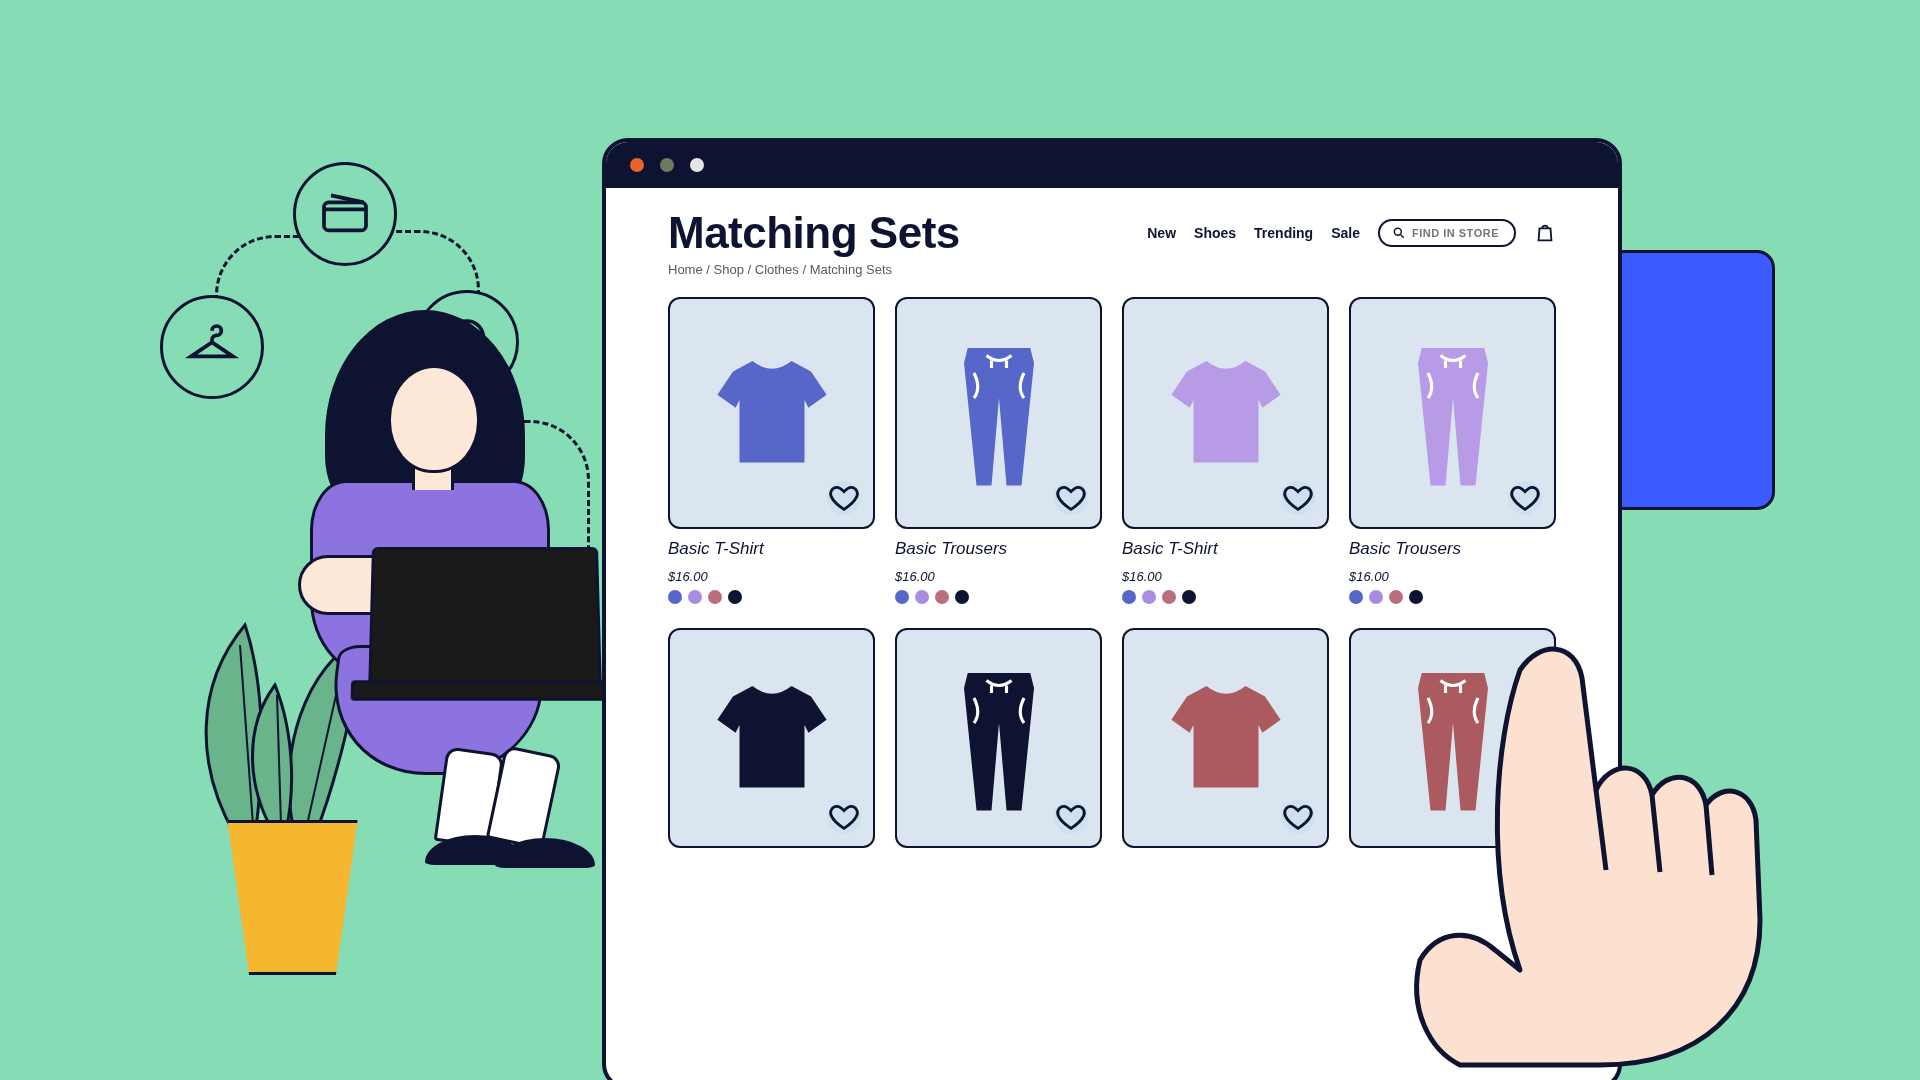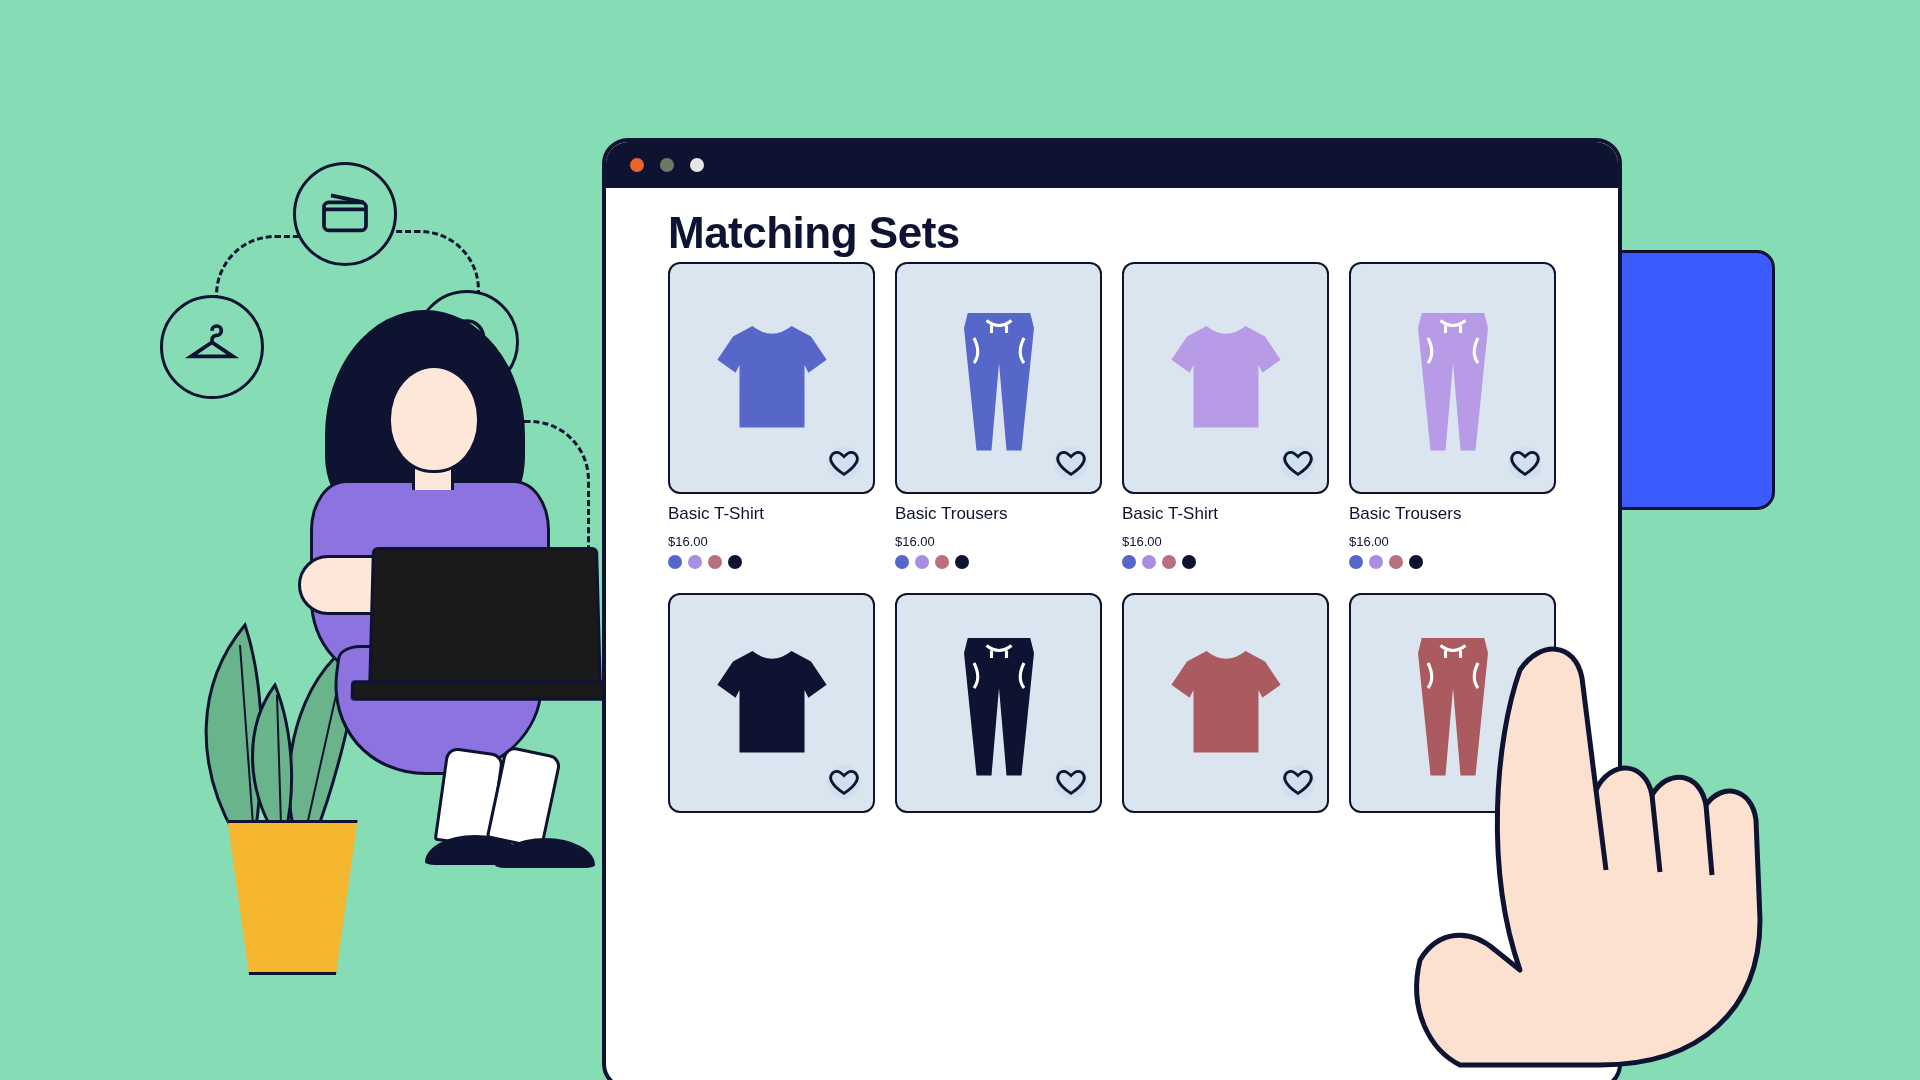--- a/index.html
+++ b/index.html
@@ -55,21 +55,21 @@
 .hright { display:flex; align-items:center; gap:18px;}
 .navlink { font-size:14px; font-weight:700; color:#0d1330; cursor:pointer; }
 .searchbox { display:flex; align-items:center; gap:6px; border:2px solid #0d1330; border-radius:18px; padding:3px 12px; height:28px;}
 .searchbox svg { width:14px; height:14px;}
 .searchbox input { border:none; outline:none; font-size:11px; font-weight:700; letter-spacing:0.5px; width:90px; color:#0d1330;}
 .bag { width:22px; height:22px; }
 
 .breadcrumb { font-size:13px; color:#5a5a5a; margin-bottom:20px;}
 .breadcrumb span { cursor:pointer; }
 
-.grid { display:grid; grid-template-columns:repeat(4,1fr); gap:20px;}
+.grid { display:grid; grid-template-columns:repeat(4,1fr); gap:20px;font-style:italic;}
 .card {}
 .thumb { position:relative; border:2.5px solid #0d1330; border-radius:12px; background:#dbe5ef; height:232px; display:flex; align-items:center; justify-content:center; cursor:pointer;}
 .heart { position:absolute; right:12px; bottom:12px; width:34px; height:34px; border-radius:50%; background:#cfe0ef; display:flex; align-items:center; justify-content:center; cursor:pointer;}
 .heart svg { width:20px; height:20px;}
 .pname { font-size:17px; color:#0d1330; margin-top:10px; font-weight:500;}
 .pprice { font-size:13px; color:#0d1330; margin-top:10px;}
 .swatches { display:flex; gap:6px; margin-top:6px;}
 .sw { width:14px; height:14px; border-radius:50%; cursor:pointer; }
 
 
@@ -139,22 +139,45 @@
   <div class="titlebar">
     <div class="dot red"></div>
     <div class="dot grn"></div>
     <div class="dot gry"></div>
   </div>
   <div class="page">
     <div class="header">
       <div class="hleft">
         <h1>Matching Sets</h1>
       </div>
+      <div class="hright">
+        <span class="navlink">New</span>
+        <span class="navlink">Shoes</span>
+        <span class="navlink">Trending</span>
+        <span class="navlink">Sale</span>
+        <div class="searchbox">
+          <svg viewBox="0 0 24 24" fill="none" stroke="#0d1330" stroke-width="2.5">
+              <circle cx="10" cy="10" r="6"></circle>
+              <line x1="15" y1="15" x2="20" y2="20"></line>
+            </svg>
+          <input placeholder="FIND IN STORE" style="">
+        </div>
+        <svg class="bag" viewBox="0 0 24 24" fill="none" stroke="#0d1330" stroke-width="2">
+            <path d="M6 7h12l1 13H5L6 7z"></path>
+            <path d="M9 7a3 3 0 0 1 6 0"></path>
+          </svg>
+      </div>
     </div>
 
+    <div class="breadcrumb">
+      <span>Home</span> /
+      <span>Shop</span> /
+      <span>Clothes</span> /
+      <span>Matching Sets</span>
+    </div>
 
     <div class="grid" id="grid1">
       <div class="card">
         <div class="thumb">
           <svg viewBox="0 0 100 100">
               <path fill="#5766c9" d="M20 18 L35 10 Q50 22 65 10 L80 18 L92 36 L78 46 L75 40 L75 88 L25 88 L25 40 L22 46 L8 36 Z"></path>
             </svg>
           <div class="heart">
               <svg viewBox="0 0 24 24" fill="none" stroke="#0d1330" stroke-width="2">
                 <path d="M12 20s-7-4.5-9-9c-1.3-3 .7-6.5 4-6.5 2 0 3.3 1.2 5 3 1.7-1.8 3-3 5-3 3.3 0 5.3 3.5 4 6.5-2 4.5-9 9-9 9z"></path>

